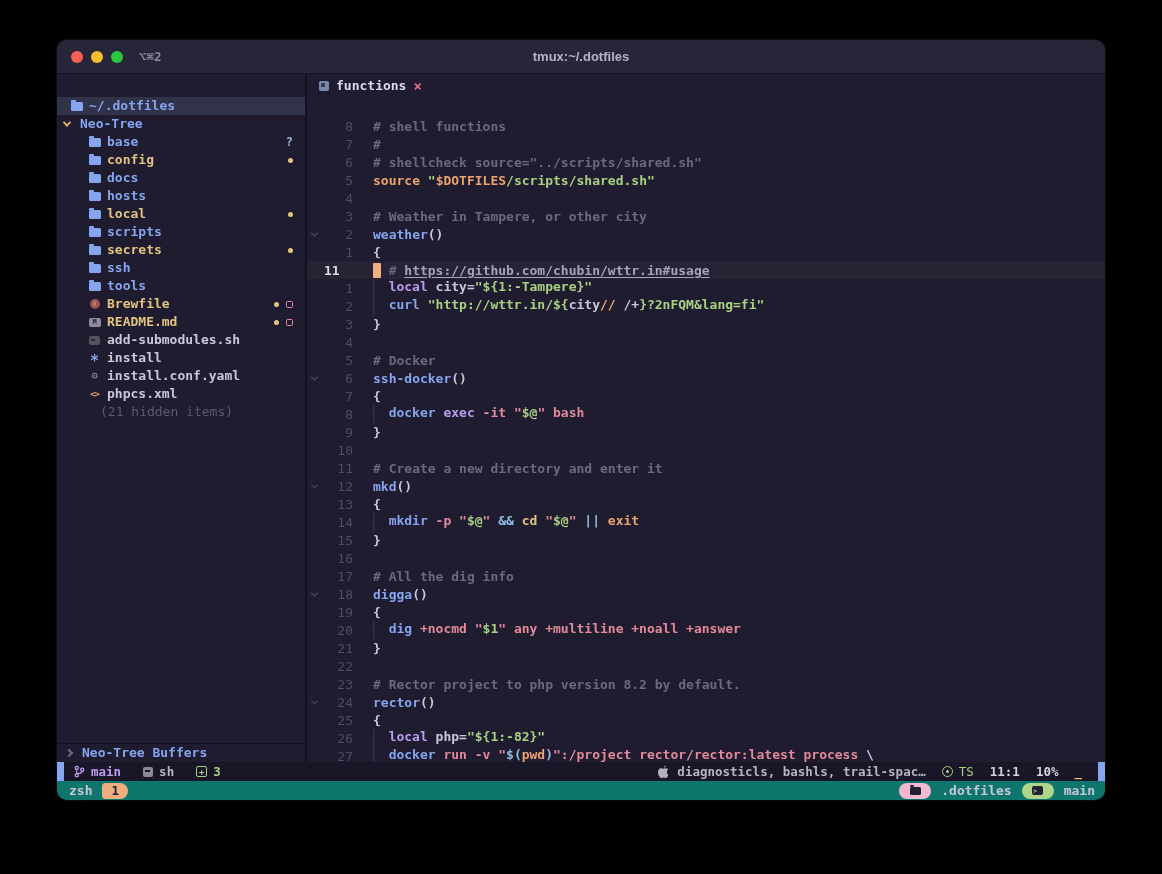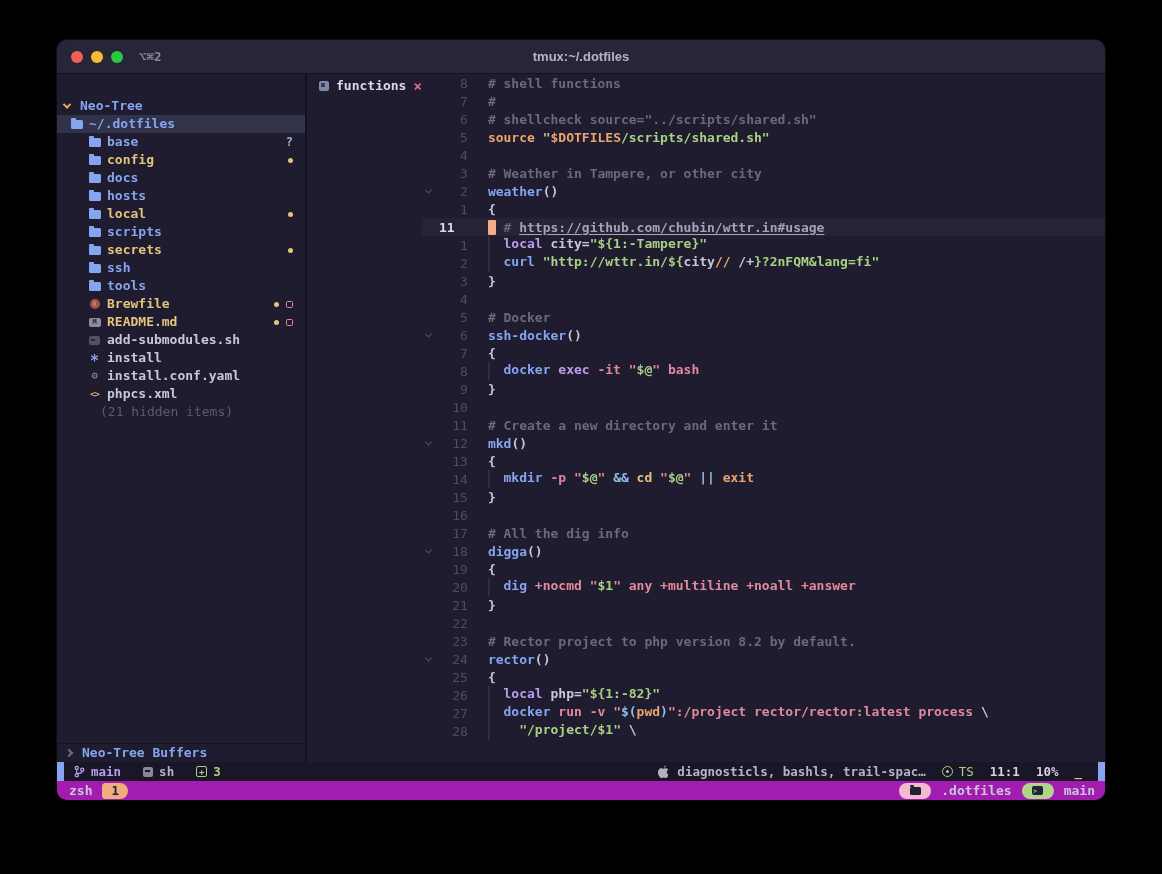--- a/index.html
+++ b/index.html
@@ -74,21 +74,21 @@
   .ic-xml { color:#eba36f; font-size:9px; font-weight:700; letter-spacing:-1px; }
   .ic-xml::before { content:'<>'; }
   .badges { margin-left:auto; display:flex; align-items:center; gap:7px; padding-right:12px; }
   .dot { width:5px; height:5px; border-radius:50%; background:#e2c47e; }
   .qmark { color:#9fb2dc; font-size:12px; font-weight:700; }
   .sqflag { width:7px; height:7px; border:1.5px solid #e487a3; border-radius:1.5px; }
 
   .vsep { width:2px; flex:0 0 2px; background:#13111d; cursor:col-resize; }
 
   
-  .editor { flex:1 1 auto; display:flex; flex-direction:row; overflow:hidden; }
+  .editor { flex:1 1 auto; display:flex; flex-direction:column; overflow:hidden;gap:20px; }
   .tabline { height:23px; flex:0 0 23px; display:flex; align-items:center; gap:7px; padding-left:12px; }
   .tab-icon { width:10px; height:10px; background:#7c89ad; border-radius:2px; position:relative; }
   .tab-icon::after { content:''; position:absolute; left:2px; top:2px; width:4px; height:4px; background:#3a3a52; }
   .tab-label { color:#dcdaea; font-size:13px; font-weight:700; }
   .tab-close { color:#e06a85; font-size:14px; font-weight:700; cursor:pointer; }
   .code { flex:1 1 auto; overflow:hidden; font-size:13px; font-weight:600; }
   .code-line { height:18px; display:flex; align-items:center; white-space:pre; }
   .code-line.cur-line { background:#272234; }
   .foldcol { width:14px; flex:0 0 14px; display:flex; align-items:center; justify-content:center; color:#5a5670; }
   .foldcol .chev { width:5px; height:5px; border-width:1.5px; }
@@ -125,21 +125,21 @@
   .file-icon { width:10px; height:10px; background:#8a8799; border-radius:2px; position:relative; }
   .file-icon::after { content:''; position:absolute; left:2px; top:3px; width:5px; height:2px; background:#191627; }
   .diff-add { width:11px; height:11px; border:1.5px solid #a9d183; border-radius:2px;
     color:#a9d183; display:flex; align-items:center; justify-content:center; font-size:9px; font-weight:700; }
   .diff-add::before { content:'+'; }
   .ts-ico { width:11px; height:11px; border:1.5px solid #a9d183; border-radius:50%;
     display:flex; align-items:center; justify-content:center; }
   .ts-ico::before { content:''; width:3px; height:3px; border-radius:50%; background:#a9d183; }
 
   
-  .tmuxbar { height:19px; flex:0 0 19px; background:#a21caf; display:flex; align-items:center;
+  .tmuxbar { height:19px; flex:0 0 19px; background:#0f766e; display:flex; align-items:center;
     font-size:13px; padding:0 10px 0 12px; gap:10px; }
   .tm-label { color:#c8c6d8; font-weight:700; }
   .tm-spacer { flex:1 1 auto; }
   .pill { height:16px; display:flex; align-items:center; justify-content:center; }
   .pill.idx { background:#efad7e; color:#232132; font-weight:700; font-size:12.5px;
     border-radius:4px 9px 9px 4px; padding:0 9px; }
   .pill.pink { background:#f2b9d1; width:32px; border-radius:8px; }
   .pill.green { background:#aed58a; width:32px; border-radius:8px; }
   .ic-folder-dark { width:11px; height:8px; background:#232132; border-radius:1.5px; position:relative; }
   .ic-folder-dark::before { content:''; position:absolute; top:-2px; left:0; width:4px; height:2px;
@@ -160,29 +160,29 @@
         <span class="light yellow"></span>
         <span class="light green"></span>
       </div>
       <span class="shortcut">⌥⌘2</span>
       <span class="title">tmux:~/.dotfiles</span>
     </div>
 
     <div class="body">
       <div class="sidebar">
         <div class="tree-top-spacer"></div>
-        <div class="tree-item header">
-          <i class="chev down peach"></i>
-          <span class="tl tone-blue bold">Neo-Tree</span>
-        </div>
         <div class="tree-item root selected">
           <span class="fic">
               <span class="ic-folder-open"></span>
             </span>
           <span class="tl tone-blue bold">~/.dotfiles</span>
+        </div>
+        <div class="tree-item header">
+          <i class="chev down peach"></i>
+          <span class="tl tone-blue bold">Neo-Tree</span>
         </div>
         <div>
             <div class="tree-item">
               <span class="fic">
                 <span class="ic-folder"></span>
               </span>
               <span class="tl tone-blue">base</span>
               <span class="badges">
                 <span class="qmark">?</span>
               </span>

